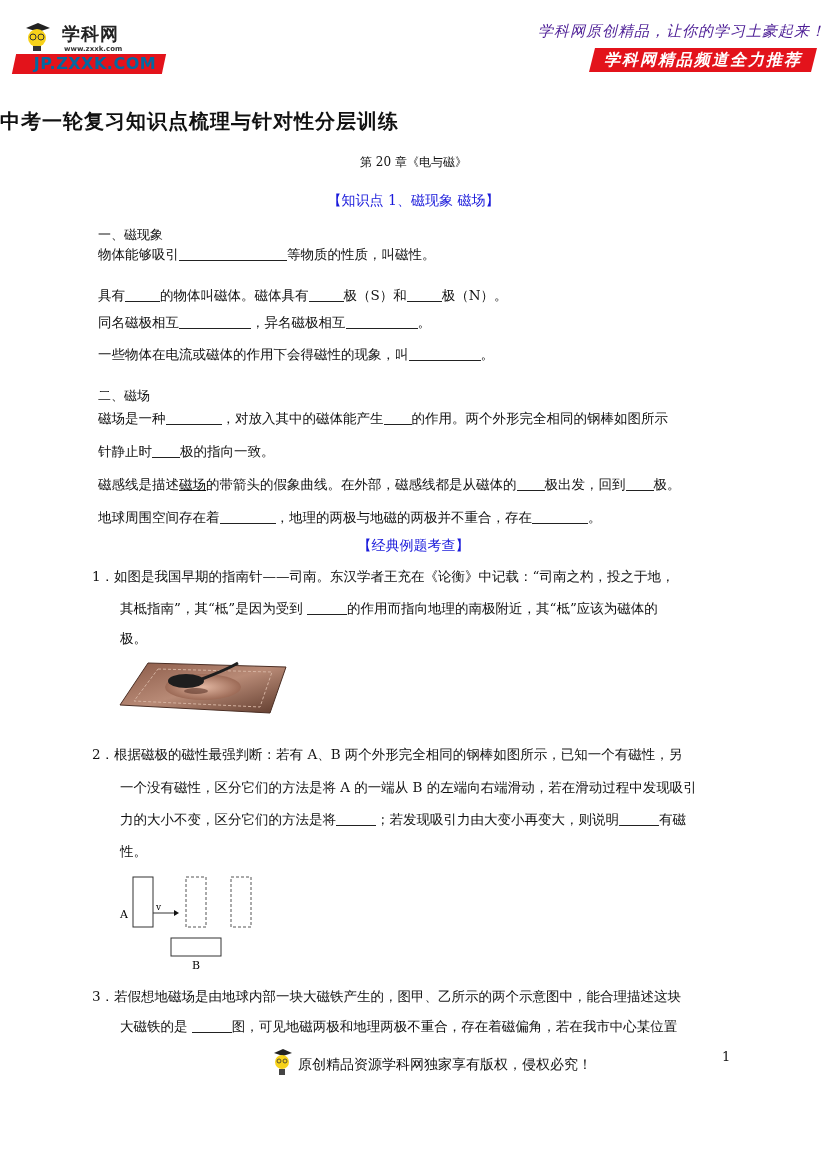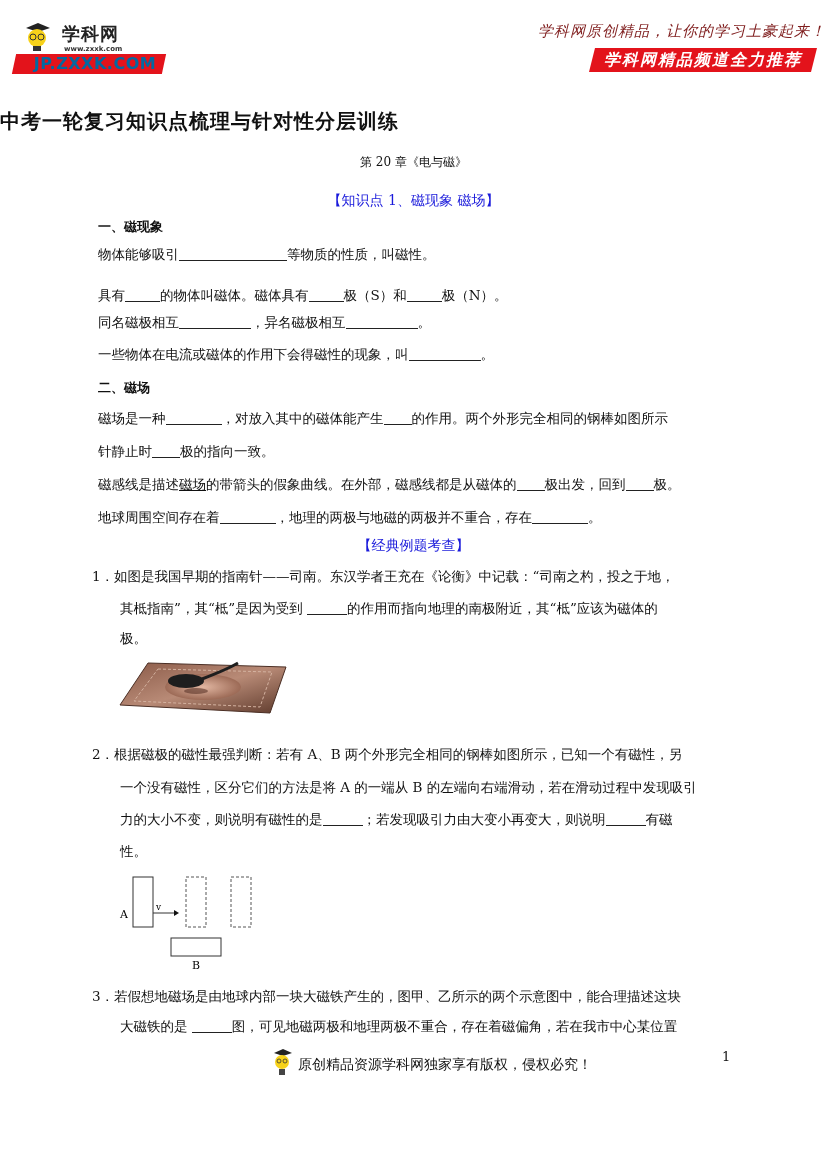--- a/index.html
+++ b/index.html
@@ -13,35 +13,35 @@
              font-weight: bold; font-size: 18px; color: #222; letter-spacing: 1px; }
   .logo-url-small { position: absolute; left: 50px; top: 27px; font-family: "DejaVu Sans", sans-serif;
                     font-size: 7px; color: #333; font-weight: bold; }
   .logo-banner { position: absolute; left: 0; top: 36px; width: 150px; height: 20px;
                  background: #e3131b; transform: skewX(-12deg); }
   .logo-banner-text { position: absolute; left: 6px; top: 36px; width: 150px; height: 20px; line-height: 20px;
                       font-family: "DejaVu Sans", sans-serif; font-weight: bold; font-size: 16px;
                       color: #0369a1; text-align: center; letter-spacing: 0.5px; }
 
   .slogan { position: absolute; left: 538px; top: 22px; font-family: "DejaVu Serif", serif;
-            font-style: italic; font-size: 15px; color: #7f1d1d; letter-spacing: 1px; }
+            font-style: italic; font-size: 15px; color: #4c1d95; letter-spacing: 1px; }
   .rec-banner { position: absolute; left: 592px; top: 48px; width: 222px; height: 24px;
                 background: #e3131b; transform: skewX(-14deg); }
   .rec-banner-text { position: absolute; left: 590px; top: 48px; width: 226px; height: 24px; line-height: 24px;
                      text-align: center; font-family: "DejaVu Sans", sans-serif; font-weight: bold;
                      font-style: italic; font-size: 16px; color: #fff; letter-spacing: 2px; }
 
   
   .main-title { position: absolute; left: 0; width: 827px; top: 108px; text-align: left;
                 font-family: "DejaVu Sans", sans-serif; font-weight: bold; font-size: 20px; letter-spacing: 1px; }
   .chapter-title { position: absolute; left: 0; width: 827px; top: 154px; text-align: center; font-size: 12px; }
   .section-blue { position: absolute; left: 0; width: 827px; text-align: center; font-size: 14px; color: #1a1adb; }
 
   .content { position: absolute; left: 98px; width: 640px; font-size: 13.5px; }
-  .h { font-family: "DejaVu Sans", sans-serif; font-weight: bold; font-size: 13px; }
+  .h { font-family: "DejaVu Sans", sans-serif; font-weight: normal; font-size: 13px; margin-top: 8px; }
   .line { position: absolute; left: 0; white-space: nowrap; }
   .blank { display: inline-block; border-bottom: 1px solid #222; height: 14px; vertical-align: -2px; }
   .uline { text-decoration: underline; }
   .indent { padding-left: 22px; }
 
   
   .compass { position: absolute; left: 118px; top: 657px; width: 170px; height: 58px; }
   .bars-fig { position: absolute; left: 112px; top: 870px; width: 160px; height: 105px; }
   .footer-mascot { position: absolute; left: 270px; top: 1048px; width: 24px; height: 30px; }
   .footer-text { position: absolute; left: 298px; top: 1056px; font-size: 14px; }
@@ -112,21 +112,21 @@
     <span>极。</span>
   </div>
 
   <div class="line" style="top:746px; left:-6px;">
     <span>2．</span><span>根据磁极的磁性最强判断：若有 A、B 两个外形完全相同的钢棒如图所示，已知一个有磁性，另</span>
   </div>
   <div class="line indent" style="top:779px;">
     <span>一个没有磁性，区分它们的方法是将 A 的一端从 B 的左端向右端滑动，若在滑动过程中发现吸引</span>
   </div>
   <div class="line indent" style="top:811px;">
-    <span>力的大小不变，则说明有磁性的是</span><span class="blank" style="width:40px;"></span><span>；若发现吸引力由大变小再变大，则说明</span><span class="blank" style="width:40px;"></span><span>有磁</span>
+    <span>力的大小不变，区分它们的方法是将</span><span class="blank" style="width:40px;"></span><span>；若发现吸引力由大变小再变大，则说明</span><span class="blank" style="width:40px;"></span><span>有磁</span>
   </div>
   <div class="line indent" style="top:843px;">
     <span>性。</span>
   </div>
 
   <div class="line" style="top:988px; left:-6px;">
     <span>3．</span><span>若假想地磁场是由地球内部一块大磁铁产生的，图甲、乙所示的两个示意图中，能合理描述这块</span>
   </div>
   <div class="line indent" style="top:1018px;">
     <span>大磁铁的是 </span><span class="blank" style="width:40px;"></span><span>图，可见地磁两极和地理两极不重合，存在着磁偏角，若在我市中心某位置</span>

